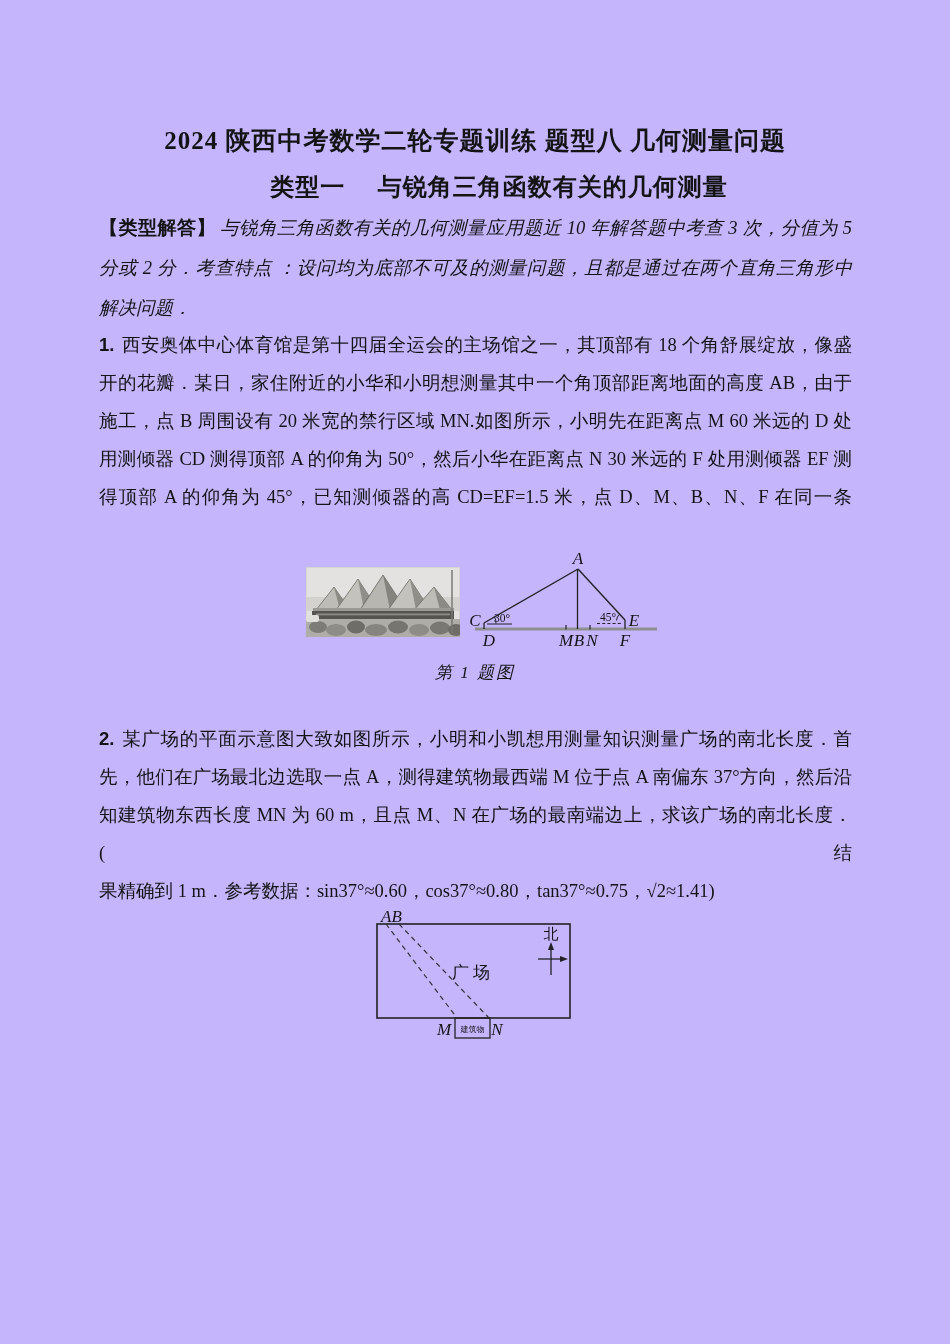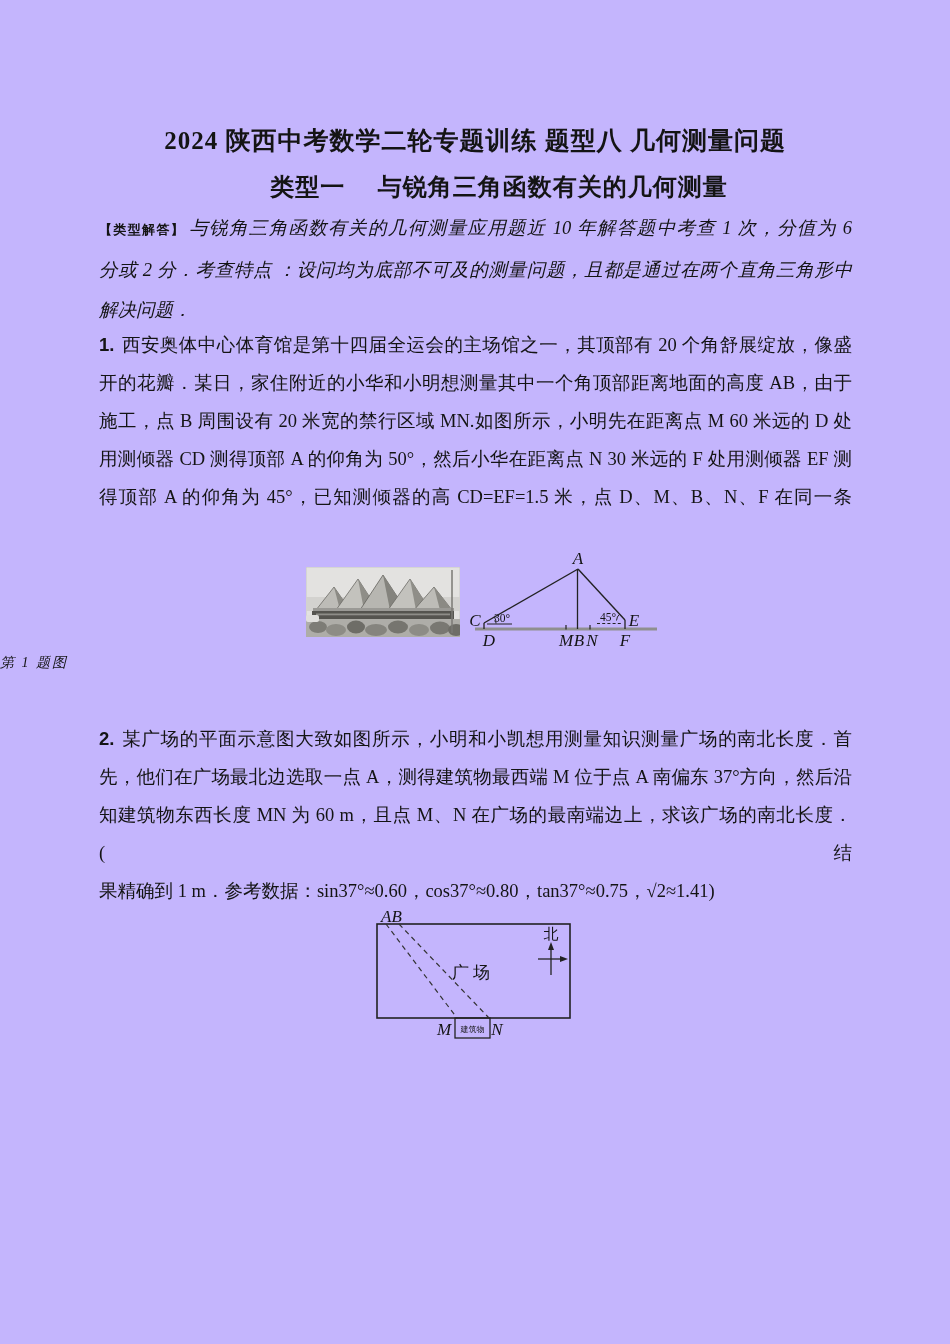--- a/index.html
+++ b/index.html
@@ -33,34 +33,35 @@
     text-align-last:justify;
     white-space:nowrap0;
   }
   .para .line.last{
     text-align-last:left;
   }
   .intro{top:208px;line-height:40px;font-style:italic;}
   .intro-label{
     font-style:normal;font-weight:bold;
     font-family:Liberation Serif, serif;
-    font-size:13px;
+    font-size:19px;
     margin-right:4px;
   }
   .p1{top:326px;line-height:38px;}
   .p2{top:720px;line-height:38px;}
   .pnum{
     font-weight:bold;
     font-family:"Liberation Sans","DejaVu Sans",sans-serif;
     margin-right:7px;
   }
   .figcaption{
     position:absolute;left:0;width:950px;height:24px;line-height:24px;
-    text-align:left;font-size:14px;font-style:italic;
+    text-align:center;font-size:17px;font-style:italic;
     letter-spacing:2px;
+    margin-top:10px;
   }
   .cap1{top:651px;}
   .cap2{top:1042px;}
   .photo-wrap{position:absolute;left:306px;top:567px;width:154px;height:70px;}
   .diagram1-wrap{position:absolute;left:465px;top:548px;width:205px;height:102px;}
   .diagram2-wrap{position:absolute;left:368px;top:903px;width:235px;height:145px;}
   svg{display:block;}
   .svg-var{
     font-family:"Liberation Serif","DejaVu Serif",serif;
     font-style:italic;font-size:17px;fill:#141414;
@@ -76,27 +77,27 @@
 </style>
 </head>
 <body>
 
 <div class="page">
 
   <div class="doc-title">2024 陕西中考数学二轮专题训练 题型八 几何测量问题</div>
   <div class="doc-subtitle">类型一　 与锐角三角函数有关的几何测量</div>
 
   <div class="para intro">
-    <div class="line"><span class="intro-label">【类型解答】</span><span>与锐角三角函数有关的几何测量应用题近 10 年解答题中考查 1 次，分值为 6</span></div>
+    <div class="line"><span class="intro-label">【类型解答】</span><span>与锐角三角函数有关的几何测量应用题近 10 年解答题中考查 3 次，分值为 5</span></div>
     <div class="line">分或 2 分．考查特点 ：设问均为底部不可及的测量问题，且都是通过在两个直角三角形中</div>
     <div class="line last">解决问题．</div>
   </div>
 
   <div class="para p1">
-    <div class="line"><span class="pnum">1.</span><span>西安奥体中心体育馆是第十四届全运会的主场馆之一，其顶部有 20 个角舒展绽放，像盛</span></div>
+    <div class="line"><span class="pnum">1.</span><span>西安奥体中心体育馆是第十四届全运会的主场馆之一，其顶部有 18 个角舒展绽放，像盛</span></div>
     <div class="line">开的花瓣．某日，家住附近的小华和小明想测量其中一个角顶部距离地面的高度 AB，由于</div>
     <div class="line">施工，点 B 周围设有 20 米宽的禁行区域 MN.如图所示，小明先在距离点 M 60 米远的 D 处</div>
     <div class="line">用测倾器 CD 测得顶部 A 的仰角为 50°，然后小华在距离点 N 30 米远的 F 处用测倾器 EF 测</div>
     <div class="line">得顶部 A 的仰角为 45°，已知测倾器的高 CD=EF=1.5 米，点 D、M、B、N、F 在同一条</div>
   </div>
 
   <div class="photo-wrap">
     <svg width="154" height="70" viewBox="0 0 154 70">
       <rect x="0" y="0" width="154" height="70" fill="#e3e2e0" stroke="#c8c8c6" stroke-width="1"></rect>
       <rect x="0" y="30" width="154" height="14" fill="#d3d2cf"></rect>

